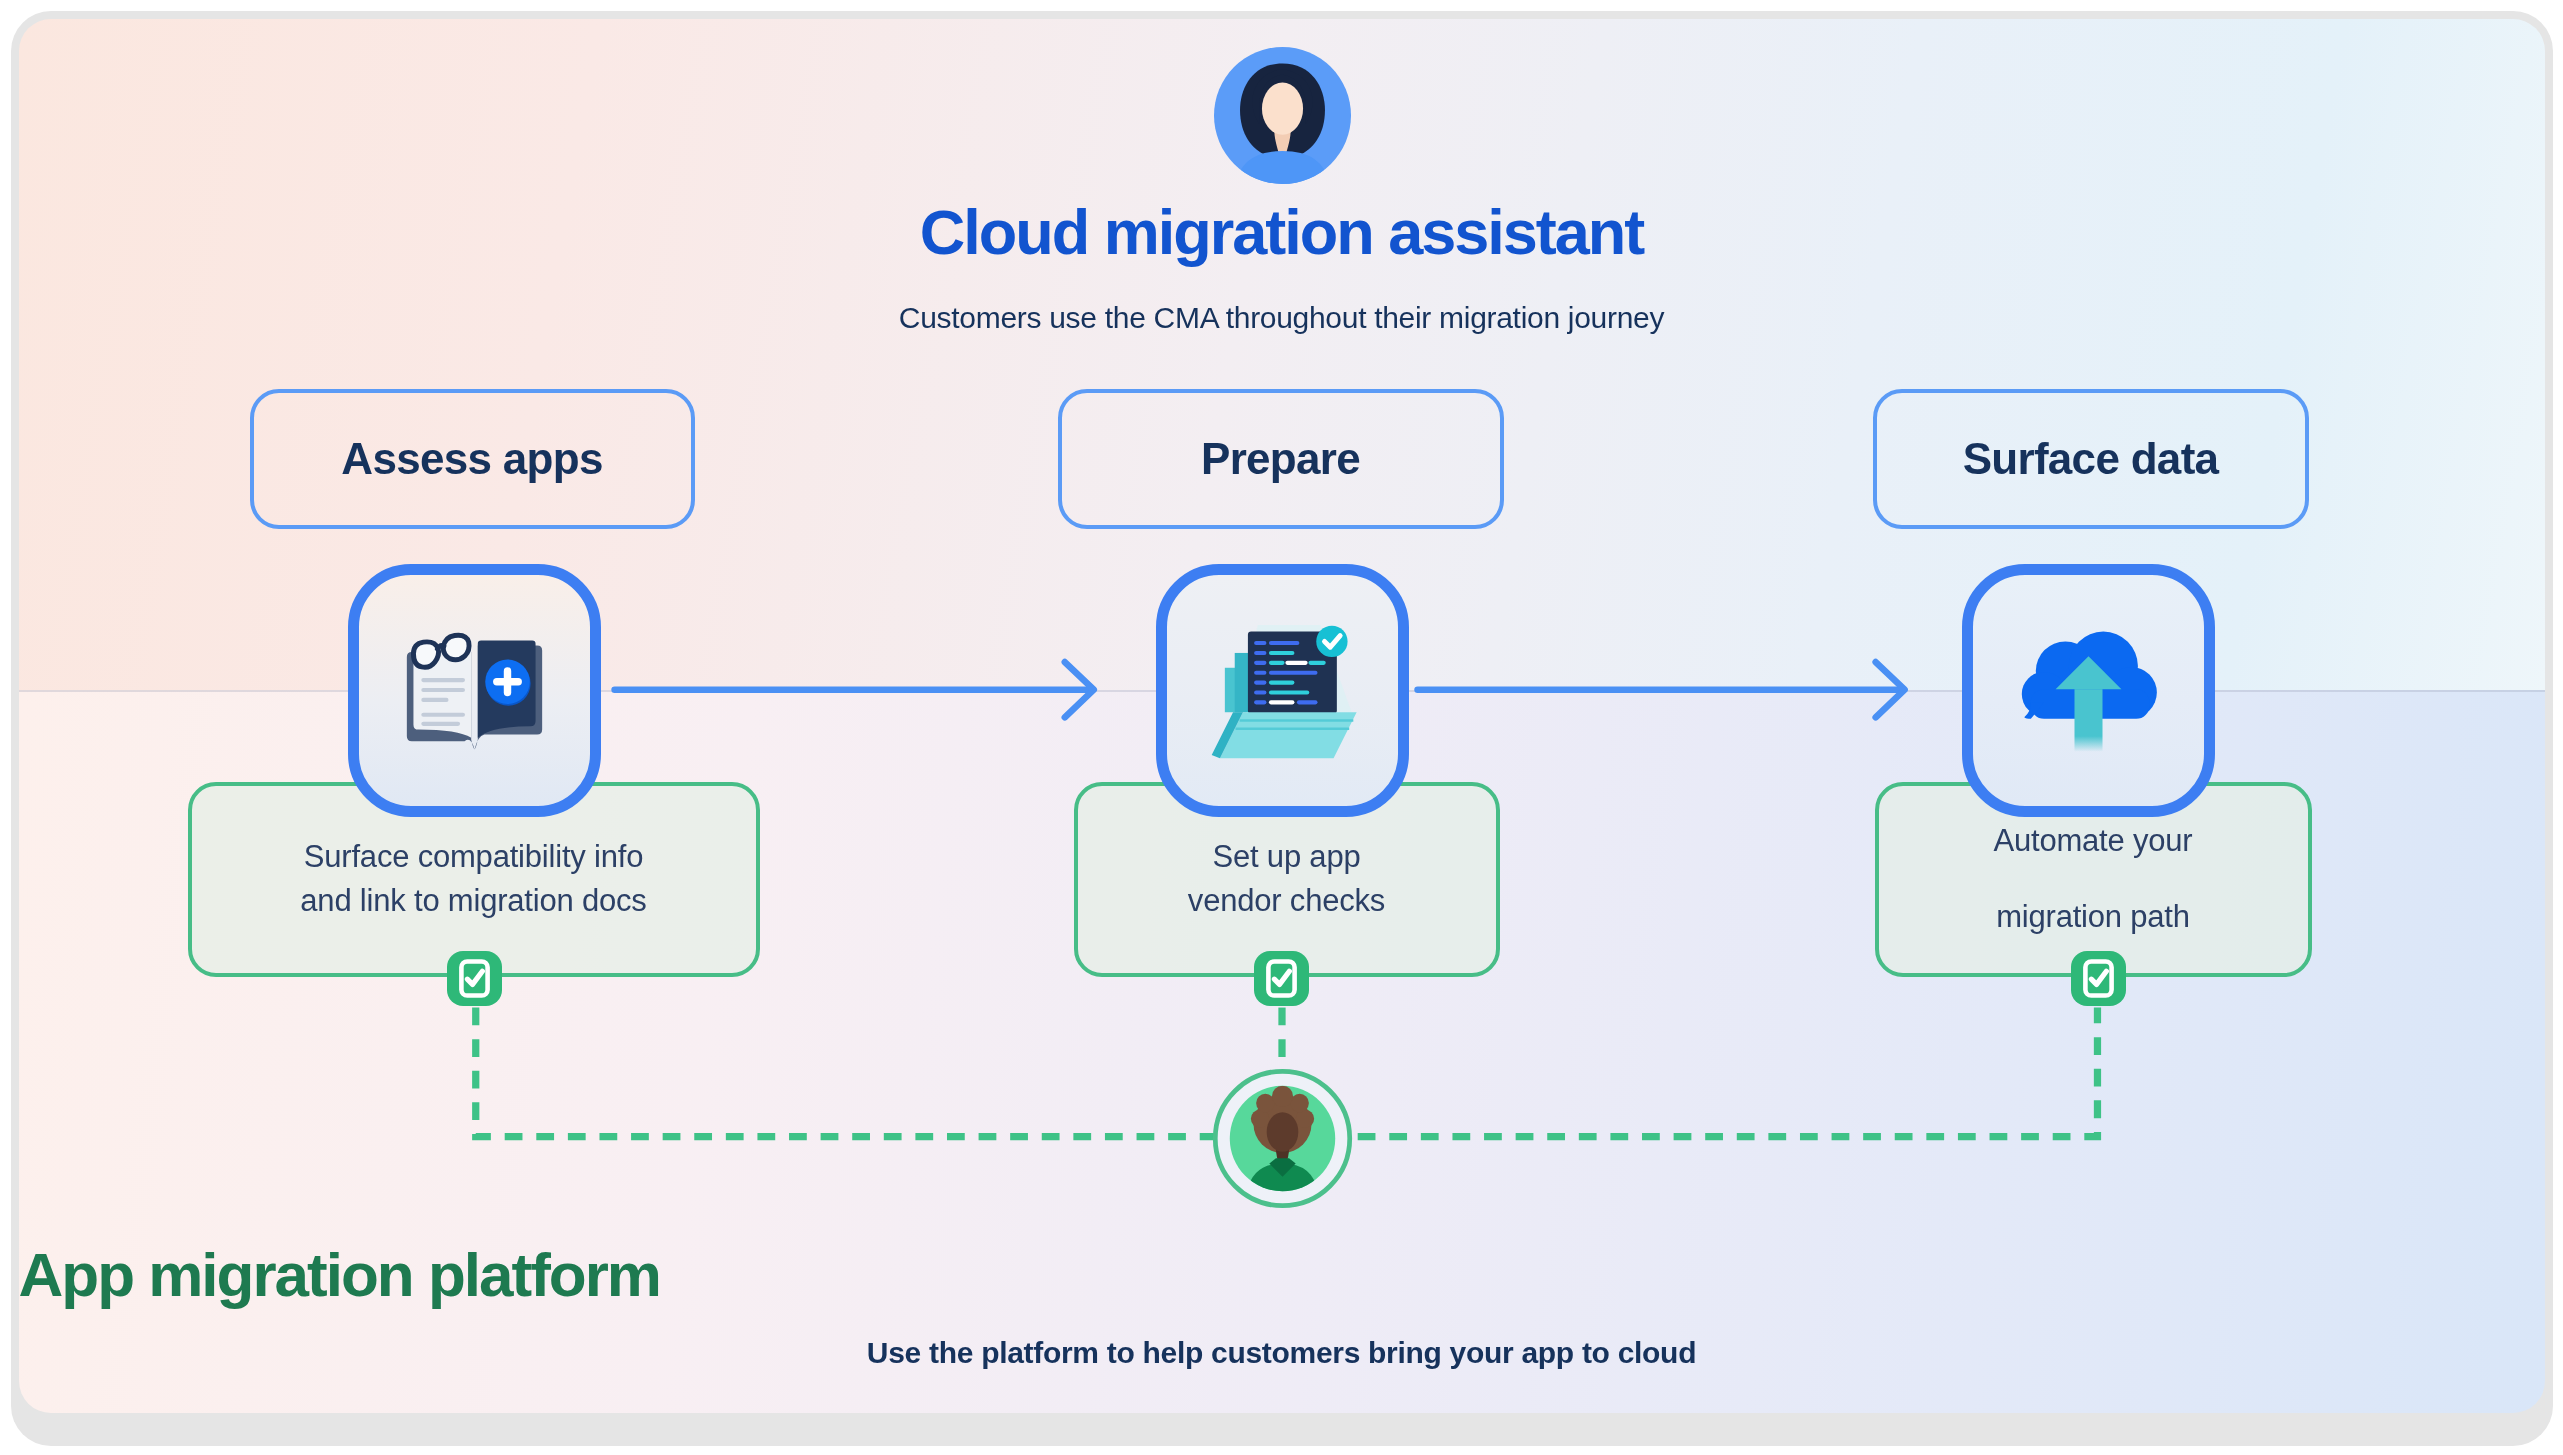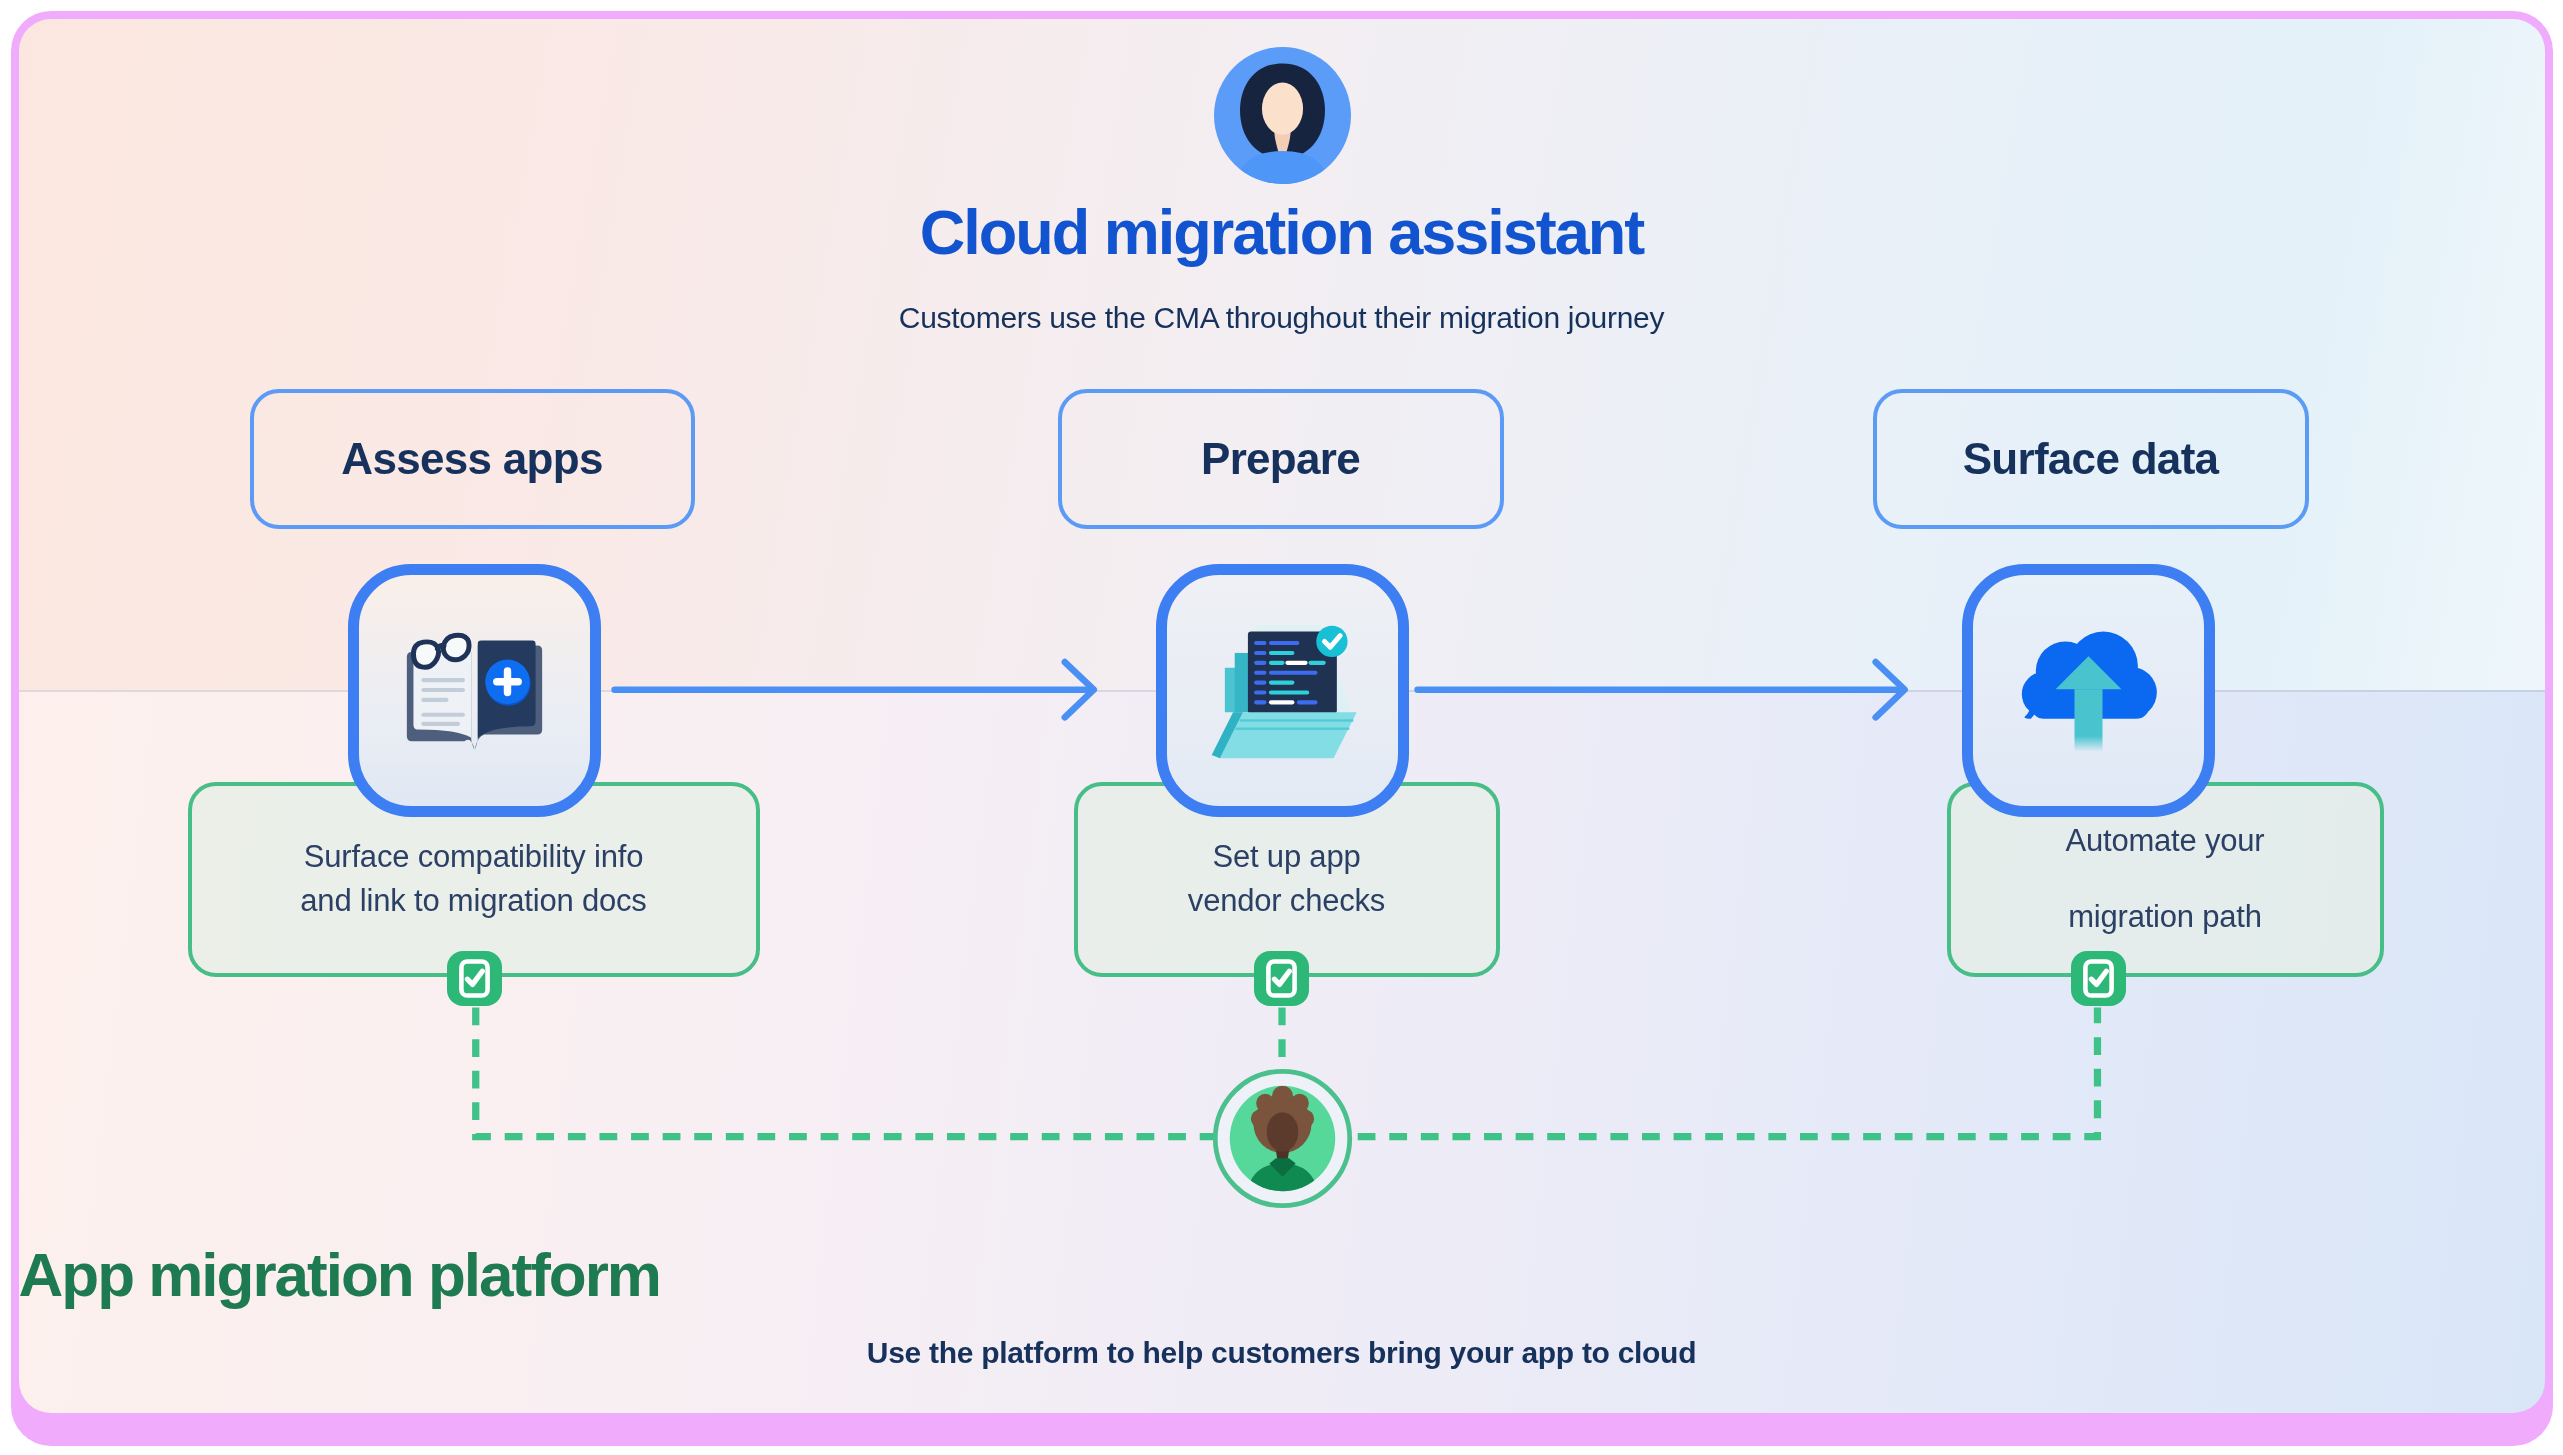--- a/index.html
+++ b/index.html
@@ -5,21 +5,21 @@
   html,body{margin:0;padding:0;}
   body{
     width:2563px;height:1456px;
     background:#ffffff;
     font-family:"Liberation Sans", sans-serif;
     overflow:hidden;
     position:relative;
   }
   .frame{
     position:absolute;left:10.5px;top:10.5px;right:10.5px;bottom:10.5px;
-    background:#f0abfc;
+    background:#e5e5e5;
     border-radius:40px;
     padding:8px 8px 33px 8px;
     box-sizing:border-box;
   }
   .canvas{
     position:relative;width:100%;height:100%;
     border-radius:32px;
     overflow:hidden;
   }
   .bg-top{
@@ -69,21 +69,21 @@
     border:4.6px solid #47bd87;border-radius:28px;
     box-sizing:border-box;
     background:rgba(228,238,230,0.72);
     display:flex;flex-direction:column;justify-content:center;
     font-size:31px;line-height:1.42;color:#2c4066;letter-spacing:-0.2px;
     text-align:center;
     z-index:1;
   }
   .g1{left:169px;width:572px;}
   .g2{left:1055px;width:426px;}
-  .g3{left:1928px;width:437px;gap:32px;}
+  .g3{left:1856px;width:437px;gap:32px;}
   .badge{
     position:absolute;top:932px;width:55px;height:55px;
     background:#2eb878;border-radius:16px;
     display:flex;align-items:center;justify-content:center;
     z-index:3;
   }
   .b1{left:428px;}
   .b2{left:1235px;}
   .b3{left:2052px;}
   .dash-svg{position:absolute;left:0;top:0;width:100%;height:100%;z-index:2;}

